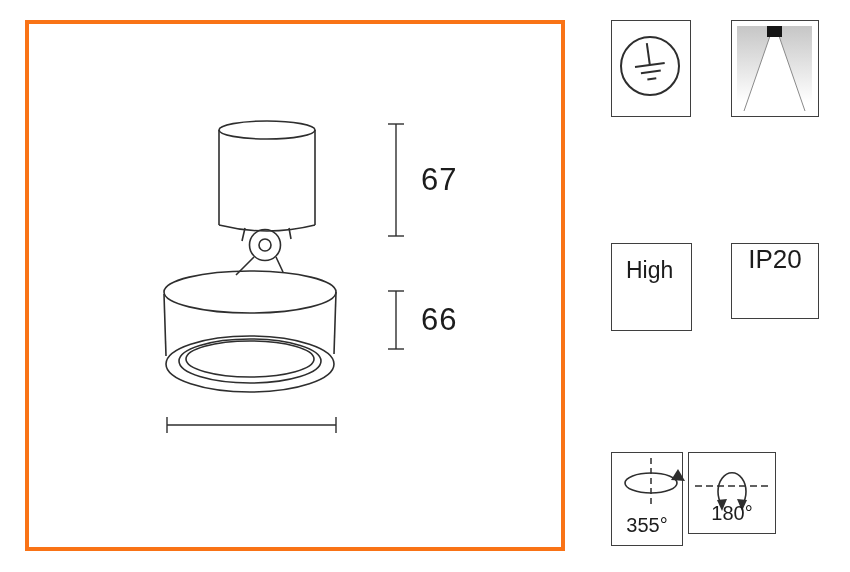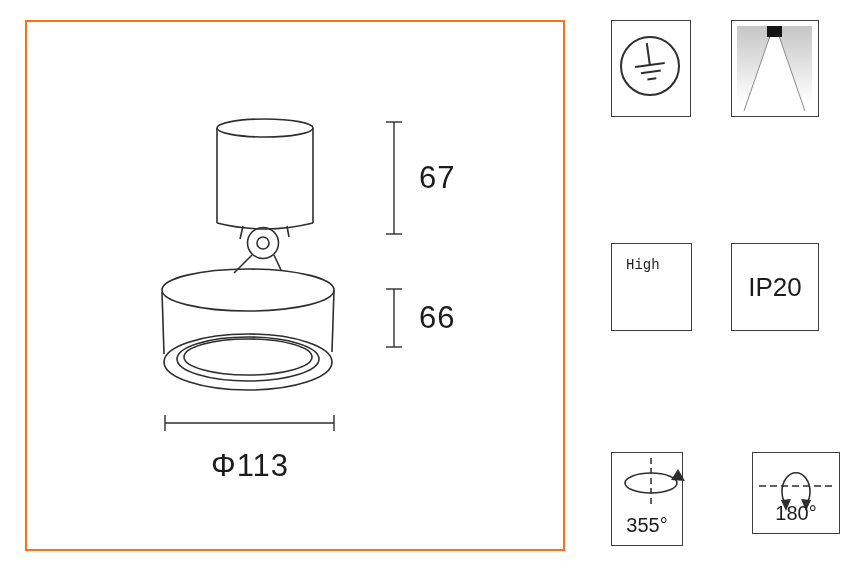--- a/index.html
+++ b/index.html
@@ -8,21 +8,21 @@
     position: relative;
     background: #ffffff;
     font-family: "Liberation Sans", "DejaVu Sans", sans-serif;
     color: #1c1c1c;
     overflow: hidden;
   }
   .panel {
     position: absolute;
     left: 25px; top: 20px;
     width: 540px; height: 531px;
-    border: 2px solid #f97316;
+    border: 4px solid #f97316;
     background: #ffffff;
   }
   .panel svg { position: absolute; left: 0; top: 0; }
   .dim-label {
     position: absolute;
     font-size: 31px;
     letter-spacing: 1px;
     color: #1c1c1c;
     white-space: nowrap;
   }
@@ -30,24 +30,24 @@
   .dim-35  { left: 392px; top: 278px; }
   .dim-dia { left: 128px; top: 426px; width: 190px; text-align: center; }
   .badge {
     position: absolute;
     border: 1.5px solid #3f3f3f;
     background: #ffffff;
   }
   .b-earth    { left: 611px; top: 20px;  width: 80px; height: 97px; }
   .b-beam     { left: 731px; top: 20px;  width: 88px; height: 97px; }
   .b-cri      { left: 611px; top: 243px; width: 81px; height: 88px; padding: 13px 0 0 14px; }
-  .b-ip       { left: 731px; top: 243px; width: 88px; height: 88px; display: flex; align-items: center; justify-content: center; }
+  .b-ip       { left: 731px; top: 243px; width: 88px; height: 76px; display: flex; justify-content: center; }
   .b-rot      { left: 611px; top: 452px; width: 72px; height: 94px; }
-  .b-tilt     { left: 752px; top: 452px; width: 88px; height: 82px; }
-  .cri-top  { font-size: 14px; font-weight: 400; margin-bottom: 4px; font-family: Liberation Mono, monospace; }
+  .b-tilt     { left: 688px; top: 452px; width: 88px; height: 82px; }
+  .cri-top  { font-size: 23px; font-weight: 400; margin-bottom: 4px; }
   .cri-main { font-size: 30px; font-weight: 700; letter-spacing: 0.5px; }
   .ip-text  { font-size: 26px; font-weight: 400; }
   .angle-label {
     position: absolute;
     left: 0; bottom: 8px; width: 100%;
     text-align: center;
     font-size: 20px;
   }
   .badge svg { display: block; }
 </style>
@@ -91,21 +91,20 @@
       <line x1="359" y1="325" x2="375" y2="325"></line>
     </g>
     <g stroke="#2e2e2e" stroke-width="1.4">
       <line x1="138" y1="401" x2="307" y2="401"></line>
       <line x1="138" y1="393" x2="138" y2="409"></line>
       <line x1="307" y1="393" x2="307" y2="409"></line>
     </g>
   </svg>
   <div class="dim-label dim-67">67</div>
   <div class="dim-label dim-35">66</div>
-  <div class="dim-label dim-dia">Φ113</div>
 </div>
 
 <div class="badge b-earth">
   <svg width="77" height="94" viewBox="0 0 77 94">
     <circle cx="38" cy="45" r="29" fill="none" stroke="#2e2e2e" stroke-width="2"></circle>
     <g transform="rotate(-8 38 45)" stroke="#2e2e2e" stroke-width="2">
       <line x1="38" y1="22" x2="38" y2="44"></line>
       <line x1="23" y1="44" x2="53" y2="44"></line>
       <line x1="28" y1="51" x2="48" y2="51"></line>
       <line x1="33.5" y1="58" x2="42.5" y2="58"></line>

